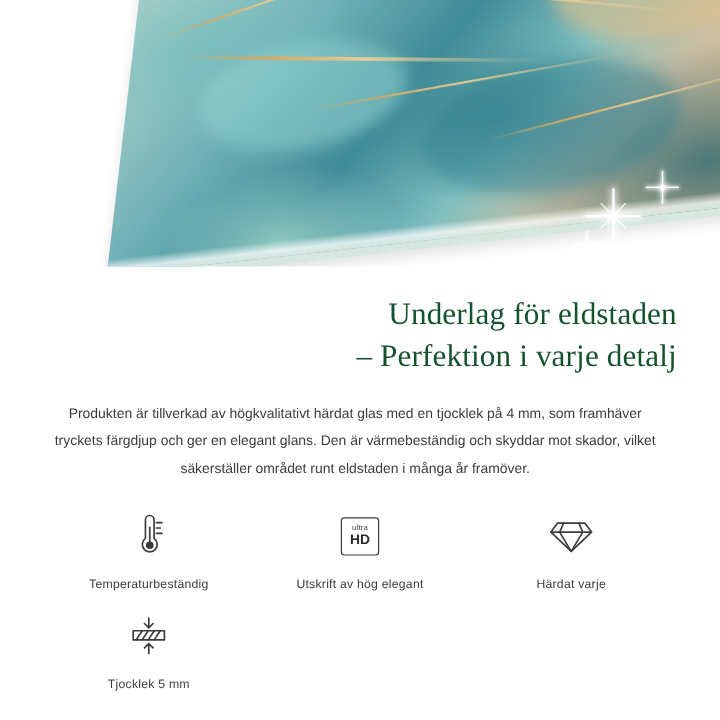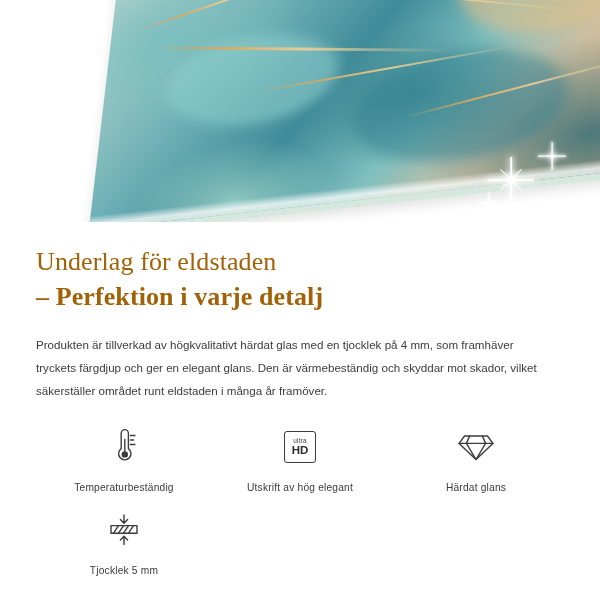--- a/index.html
+++ b/index.html
@@ -108,31 +108,33 @@
 
   
   .content {
     padding: 0 36px;
   }
   .headline {
     font-family: "Liberation Serif", serif;
     font-size: 26px;
     line-height: 1.36;
     font-weight: 400;
-    color: #a16207;
+    color: #14532d;
     margin: 22px 0 0 0;
     letter-spacing: 0.1px;
-  }
-  .headline .l2 { display: block; font-weight: bold; }
+    text-align: right;
+  }
+  .headline .l2 { display: block; }
   .body-copy {
     margin: 18px 0 0 0;
     font-size: 11.6px;
     line-height: 2.0;
     color: #3b3b3b;
     max-width: 520px;
+    text-align: center;
   }
 
   
   .features {
     margin-top: 22px;
     display: grid;
     grid-template-columns: repeat(3, 1fr);
     row-gap: 14px;
   }
   .feature {
@@ -256,21 +258,21 @@
       </div>
 
 
       <div class="feature">
         <div class="glyph">
           <svg width="38" height="34" viewBox="0 0 38 34" aria-hidden="true">
             <path class="stroke" d="M7.5 6h23l5.4 7.4L19 29.5 2.1 13.4z"></path>
             <path class="stroke" d="M2.1 13.4h33.8M12.6 6l-3.2 7.4L19 29.5l9.6-16.1L25.4 6"></path>
           </svg>
         </div>
-        <div class="caption">Härdat glans</div>
+        <div class="caption">Härdat varje</div>
       </div>
 
 
       <div class="feature">
         <div class="glyph">
           <svg width="38" height="36" viewBox="0 0 38 36" aria-hidden="true">
             <path class="stroke" d="M19 3v7.5M15.4 7.6 19 11.2l3.6-3.6"></path>
             <rect class="stroke" x="6" y="13.6" width="26" height="7.6"></rect>
             <path class="stroke" d="M8.5 21.2 13.5 13.6M13.5 21.2 18.5 13.6M18.5 21.2 23.5 13.6M23.5 21.2 28.5 13.6"></path>
             <path class="stroke" d="M19 32.5V25M15.4 27.9 19 24.3l3.6 3.6"></path>

